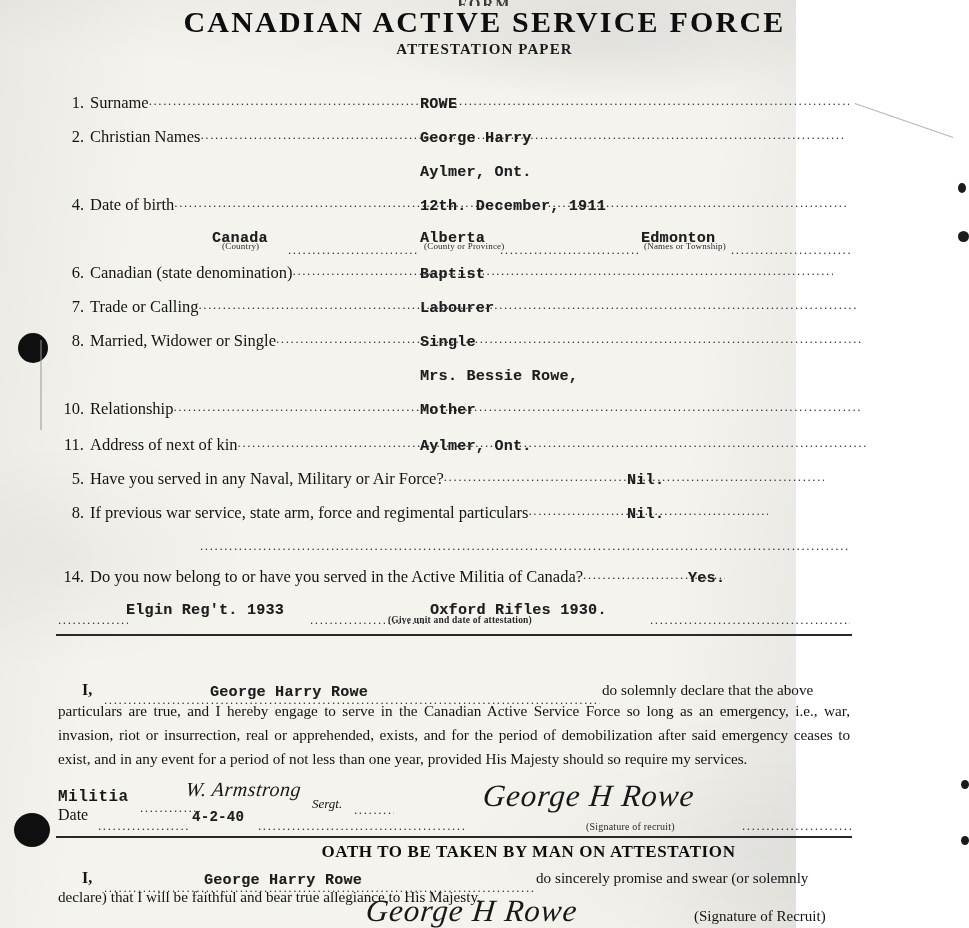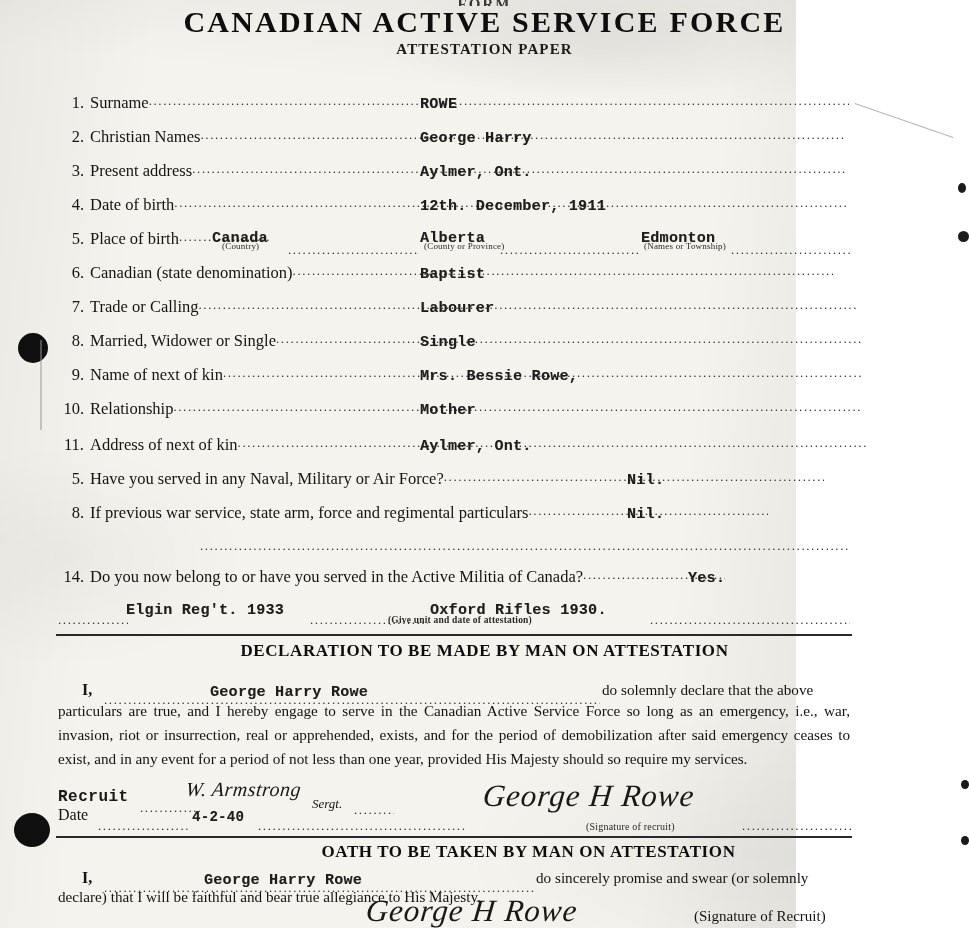--- a/index.html
+++ b/index.html
@@ -216,33 +216,27 @@
   <div class="row" style="top:92px;">
     <span class="num">1.</span><span class="lbl">Surname</span><span class="dots" style="width:700px;"></span>
   </div>
   <div class="typed" style="left:420px; top:96px;">ROWE</div>
 
   <div class="row" style="top:126px;">
     <span class="num">2.</span><span class="lbl">Christian Names</span><span class="dots" style="width:645px;"></span>
   </div>
   <div class="typed" style="left:420px; top:130px;text-align:right;">George Harry</div>
 
-  <div class="row" style="top:160px;">
-    <span class="num">3.</span><span class="lbl">Present address</span><span class="dots" style="width:655px;"></span>
-  </div>
   <div class="typed" style="left:420px; top:164px;">Aylmer, Ont.</div>
 
   <div class="row" style="top:194px;">
     <span class="num">4.</span><span class="lbl">Date of birth</span><span class="dots" style="width:672px;"></span>
   </div>
   <div class="typed" style="left:420px; top:198px;">12th. December, 1911</div>
 
-  <div class="row" style="top:228px;">
-    <span class="num">5.</span><span class="lbl">Place of birth</span><span class="dots" style="width:92px;"></span>
-  </div>
   <div class="typed" style="left:212px; top:230px;">Canada</div>
   <div class="dots" style="position:absolute; left:288px; top:242px; width:130px;"></div>
   <div class="small-cap" style="left:222px; top:241px;">(Country)</div>
 
   <div class="typed" style="left:420px; top:230px;">Alberta</div>
   <div class="dots" style="position:absolute; left:500px; top:242px; width:140px;"></div>
   <div class="small-cap" style="left:424px; top:241px;">(County or Province)</div>
 
   <div class="typed" style="left:641px; top:230px;">Edmonton</div>
   <div class="dots" style="position:absolute; left:731px; top:242px; width:122px;"></div>
@@ -256,23 +250,20 @@
   <div class="row" style="top:296px;">
     <span class="num">7.</span><span class="lbl">Trade or Calling</span><span class="dots" style="width:660px;"></span>
   </div>
   <div class="typed" style="left:420px; top:300px;">Labourer</div>
 
   <div class="row" style="top:330px;">
     <span class="num">8.</span><span class="lbl">Married, Widower or Single</span><span class="dots" style="width:585px;"></span>
   </div>
   <div class="typed" style="left:420px; top:334px;">Single</div>
 
-  <div class="row" style="top:364px;">
-    <span class="num">9.</span><span class="lbl">Name of next of kin</span><span class="dots" style="width:640px;"></span>
-  </div>
   <div class="typed" style="left:420px; top:368px;">Mrs. Bessie Rowe,</div>
 
   <div class="row" style="top:398px;">
     <span class="num">10.</span><span class="lbl">Relationship</span><span class="dots" style="width:690px;"></span>
   </div>
   <div class="typed" style="left:420px; top:402px;">Mother</div>
 
   <div class="row" style="top:434px;">
     <span class="num">11.</span><span class="lbl">Address of next of kin</span><span class="dots" style="width:630px;"></span>
   </div>
@@ -296,30 +287,29 @@
 
   <div class="dots" style="position:absolute; left:58px; top:612px; width:70px;"></div>
   <div class="typed" style="left:126px; top:602px;">Elgin Reg't. 1933</div>
   <div class="dots" style="position:absolute; left:310px; top:612px; width:118px;"></div>
   <div class="typed" style="left:430px; top:602px;">Oxford Rifles 1930.</div>
   <div class="dots" style="position:absolute; left:650px; top:612px; width:200px;"></div>
   <div class="small-cap" style="left:388px; top:615px; font-size:9.5px; font-weight:bold;">(Give unit and date of attestation)</div>
 
   <div class="rule" style="left:56px; top:634px; width:796px; height:2px;"></div>
 
-  <div class="section-head" style="top:641px;">DECLARATION TO BE MADE BY MAN ON ATTESTATION</div>
 
   <div class="plain" style="left:82px; top:681px; font-weight:bold;">I,</div>
   <div class="dots" style="position:absolute; left:104px; top:692px; width:496px;"></div>
   <div class="typed" style="left:210px; top:684px;">George Harry Rowe</div>
   <div class="plain" style="left:602px; top:681px; font-size:15.2px;">do solemnly declare that the above</div>
 
   <div class="para" style="top:699px;">particulars are true, and I hereby engage to serve in the Canadian Active Service Force so long as an emergency, i.e., war, invasion, riot or insurrection, real or apprehended, exists, and for the period of demobilization after said emergency ceases to exist, and in any event for a period of not less than one year, provided His Majesty should so require my services.</div>
 
-  <div class="witness-label" style="left:58px; top:788px;">Recruit</div>
+  <div class="witness-label" style="left:58px; top:788px;">Militia</div>
   <div class="dots" style="position:absolute; left:140px; top:800px; width:60px;"></div>
   <div class="sig sig-small" style="left:186px; top:778px;">W. Armstrong</div>
   <div class="plain" style="left:312px; top:796px; font-size:13px; font-style:italic;">Sergt.</div>
   <div class="dots" style="position:absolute; left:354px; top:802px; width:40px;"></div>
 
   <div class="plain" style="left:58px; top:806px;">Date</div>
   <div class="dots" style="position:absolute; left:98px; top:818px; width:92px;"></div>
   <div class="typed" style="left:192px; top:809px; font-size:14px;">4-2-40</div>
   <div class="dots" style="position:absolute; left:258px; top:818px; width:208px;"></div>
 

